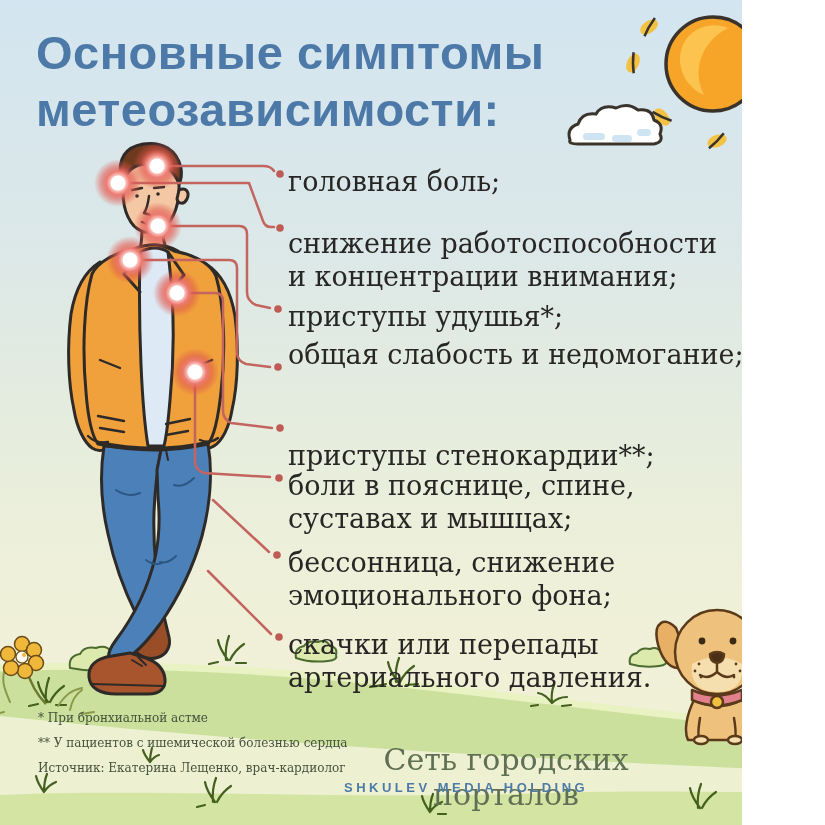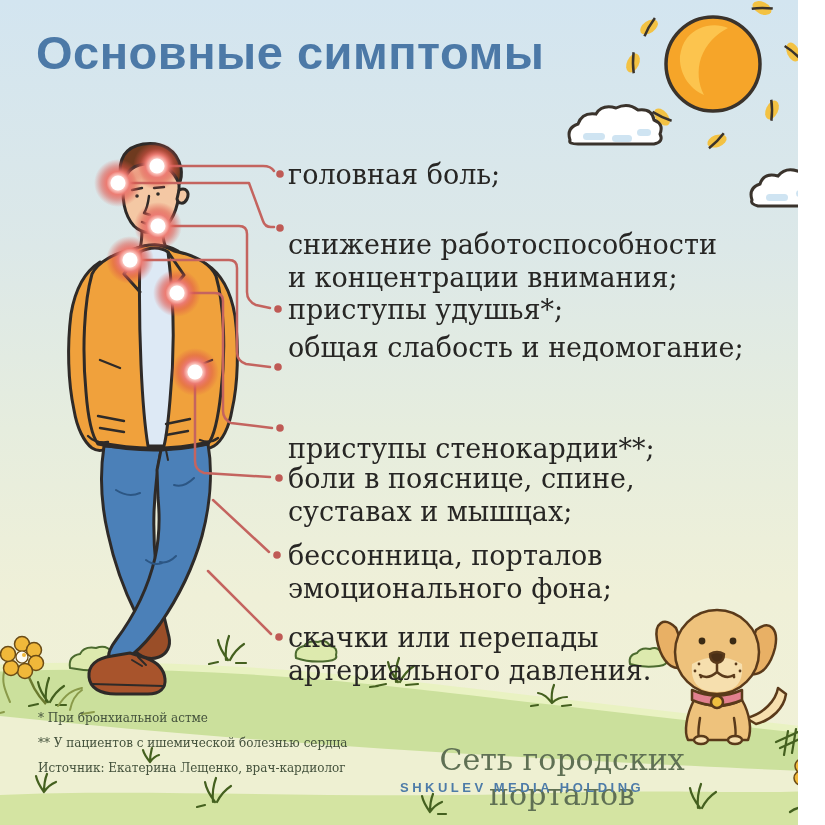--- a/index.html
+++ b/index.html
@@ -1,32 +1,33 @@
 <!DOCTYPE html>
 <html><head>
 <meta charset="utf-8">
 <style>
   html,body{margin:0;padding:0;background:#ffffff;}
   #canvas{
-    position:relative;width:798px;height:825px;overflow:hidden;
+    position:relative;width:742px;height:825px;overflow:hidden;
     background:linear-gradient(180deg,#d3e5f0 0%,#dce8e8 30%,#e6edde 52%,#eff0d8 72%,#f1f1d6 100%);
     font-family:"Liberation Sans",sans-serif;
   }
   #scene{position:absolute;left:0;top:0;width:825px;height:825px;}
   .title{
     position:absolute;left:36px;top:24px;
     font-family:"Liberation Sans",sans-serif;
     font-weight:bold;font-size:47px;line-height:57px;color:#4c79a7;
     letter-spacing:0.5px;
   }
   .symptom{
     position:absolute;left:288px;width:520px;
     font-family:"DejaVu Serif","Liberation Serif",serif;
     font-size:27px;line-height:33px;color:#272624;
     white-space:pre-line;
+    margin-top:7px;
   }
   .footnote{
     position:absolute;left:38px;
     font-family:"DejaVu Serif","Liberation Serif",serif;
     font-size:12px;color:#44523c;
   }
   .brand-network{
     position:absolute;right:36px;top:742px;width:400px;text-align:center;
     font-family:"DejaVu Serif","Liberation Serif",serif;
     font-size:30px;color:#5f7054;
@@ -287,32 +288,33 @@
         </g>
       <g>
           <circle cx="195" cy="372" r="24" fill="url(#glow)"></circle>
           <circle cx="195" cy="372" r="7.5" fill="#ffffff"></circle>
         </g>
     </g>
   </svg>
 
   <div class="title">
     <div>Основные симптомы</div>
+    <div>метеозависимости:</div>
   </div>
 
   <div>
     <div class="symptom" style="top:158px">головная боль;</div>
-    <div class="symptom" style="top:228px">снижение работоспособности
+    <div class="symptom" style="top:220px">снижение работоспособности
 и концентрации внимания;</div>
     <div class="symptom" style="top:293px">приступы удушья*;</div>
     <div class="symptom" style="top:331px">общая слабость и недомогание;</div>
     <div class="symptom" style="top:432px">приступы стенокардии**;</div>
     <div class="symptom" style="top:462px">боли в пояснице, спине,
 суставах и мышцах;</div>
-    <div class="symptom" style="top:539px">бессонница, порталов
+    <div class="symptom" style="top:539px">бессонница, снижение
 эмоционального фона;</div>
     <div class="symptom" style="top:621px">скачки или перепады
 артериального давления.</div>
   </div>
 
   <div class="footnote" style="top:711px">* При бронхиальной астме</div>
   <div class="footnote" style="top:761px">Источник: Екатерина Лещенко, врач-кардиолог</div>
   <div class="footnote" style="top:736px">** У пациентов с ишемической болезнью сердца</div>
 
   <div class="brand-network">Сеть городских порталов</div>

